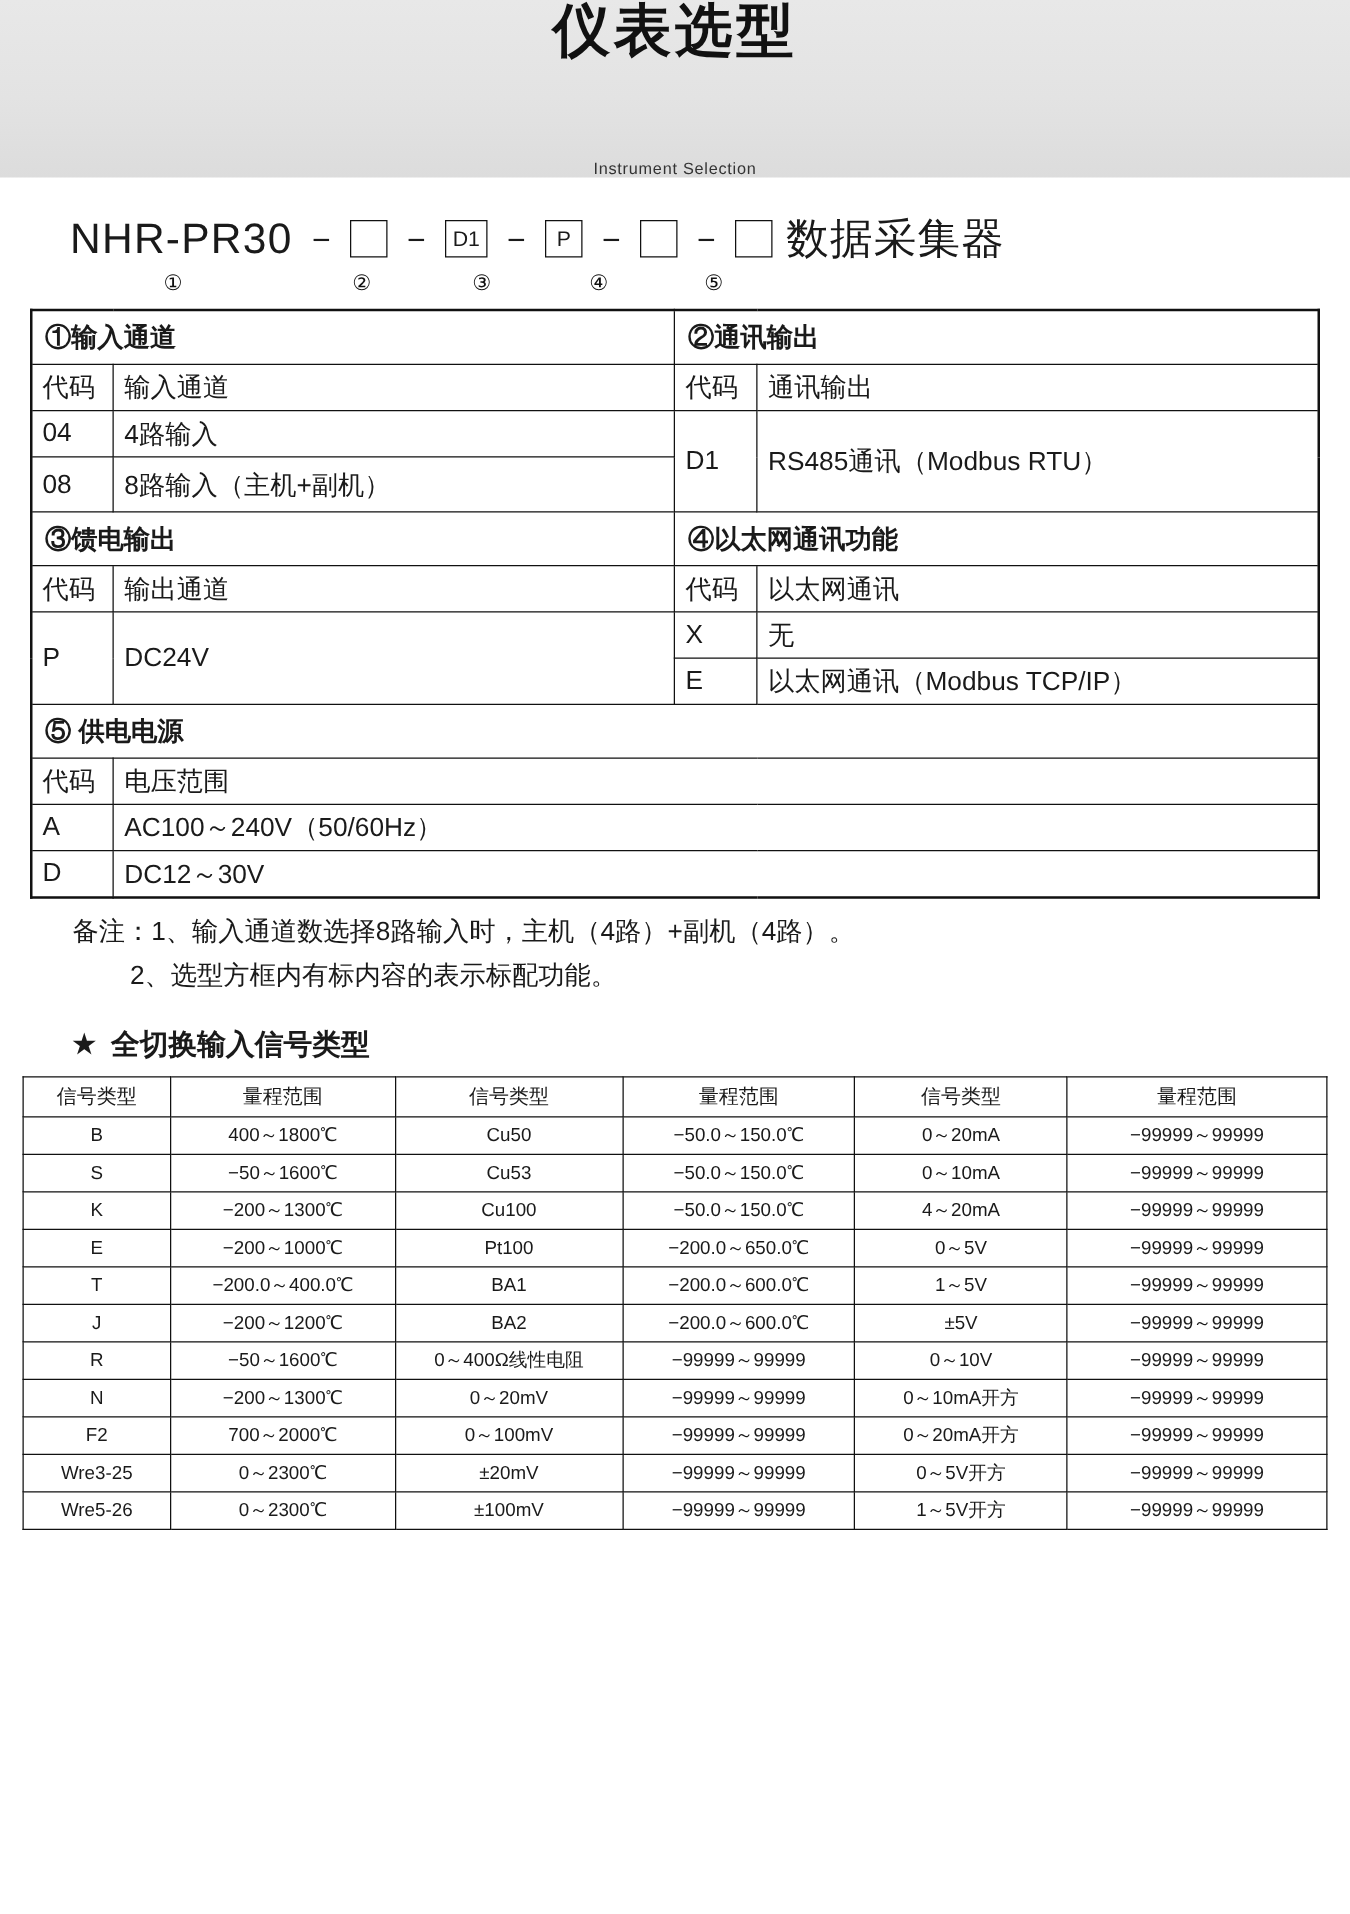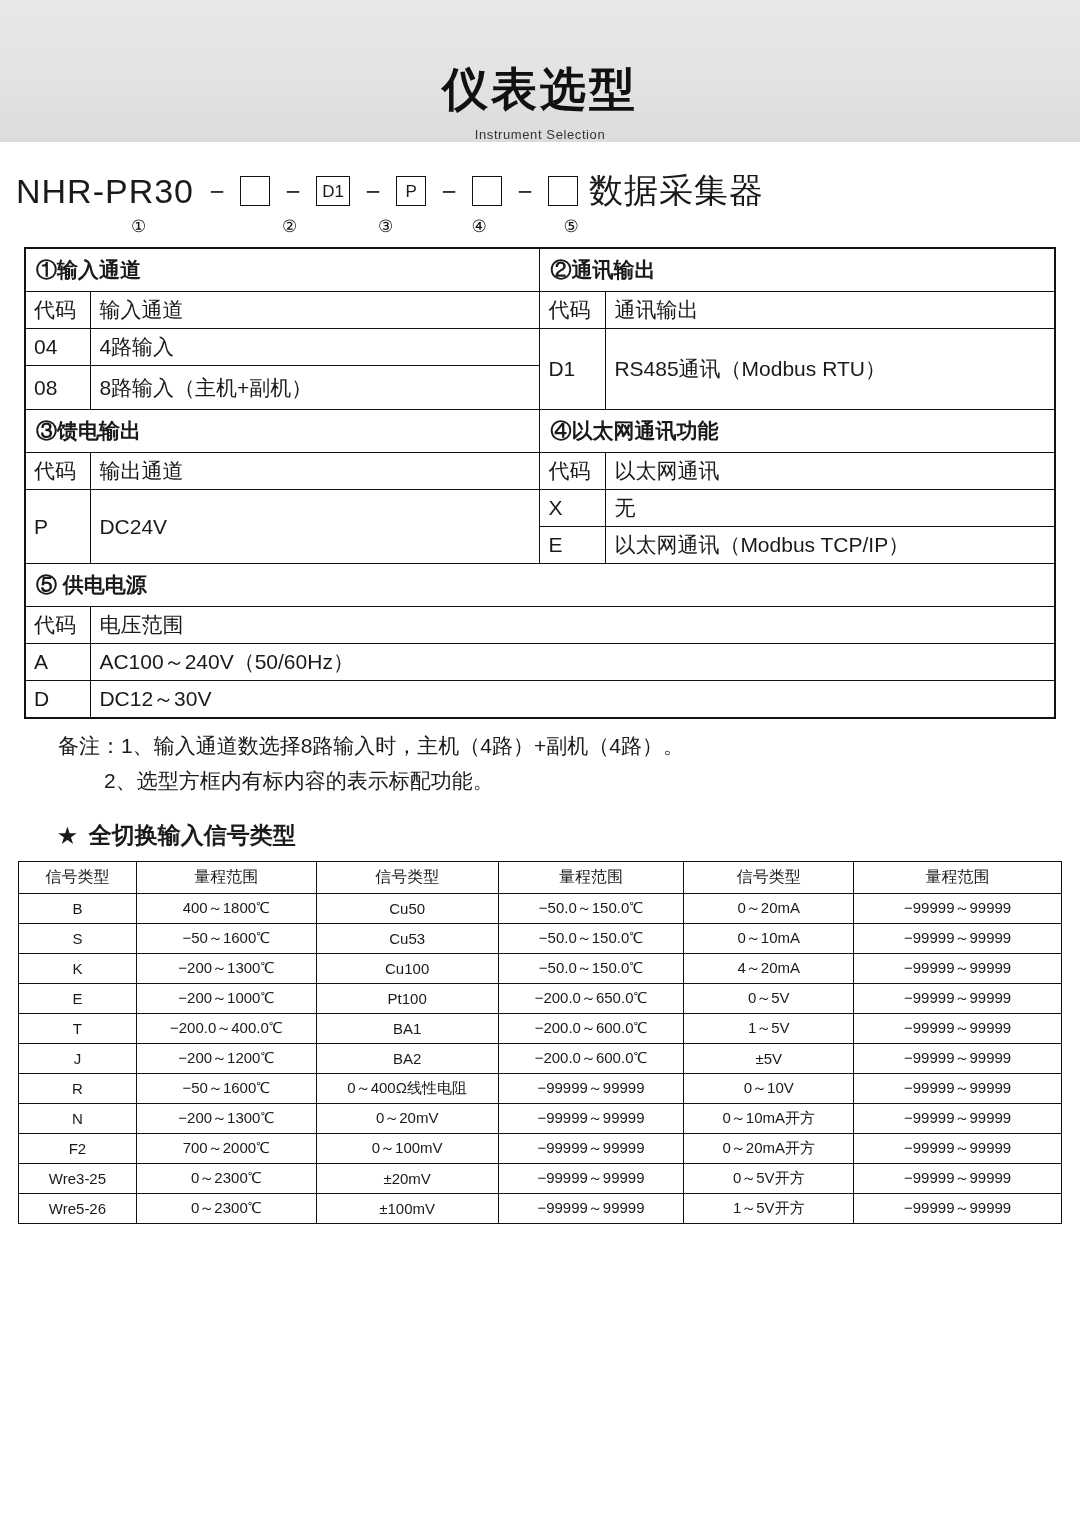--- a/index.html
+++ b/index.html
@@ -10,34 +10,34 @@
     font-family:"Liberation Sans", sans-serif;
     color:#1a1a1a;
     -webkit-font-smoothing:antialiased;
   }
   .page { position:relative; width:1080px; height:1531px; }
 
   
   .banner {
     width:1080px; height:142px;
     background:linear-gradient(to bottom,#e8e8e8 0%,#e3e3e3 55%,#dcdcdc 100%);
-    display:flex; flex-direction:column; align-items:center; justify-content:flex-end;
+    display:flex; flex-direction:column; align-items:center; justify-content:space-between;
   }
   .banner-title {
     font-size:46px; font-weight:bold; letter-spacing:3px;
     line-height:1.05; color:#111;
   }
   .banner-sub {
     font-size:13px; color:#333; letter-spacing:0.6px; margin-top:14px;
   }
 
   
   .model-area { position:relative; padding:26px 0 0 0; }
   .model-row {
-    display:flex; align-items:center; padding-left:16px;
+    display:flex; align-items:center; padding-left:56px;
   }
   .model-name { font-size:34px; letter-spacing:1px; }
   .dash { font-size:28px; margin:0 9px; }
   .slot {
     width:30px; height:30px; border:1.6px solid #111; background:#fff;
     display:flex; align-items:center; justify-content:center;
     font-size:17px; line-height:1;
   }
   .slot.wide { width:34px; }
   .model-tail { font-size:34px; margin-left:11px; letter-spacing:1px; }

